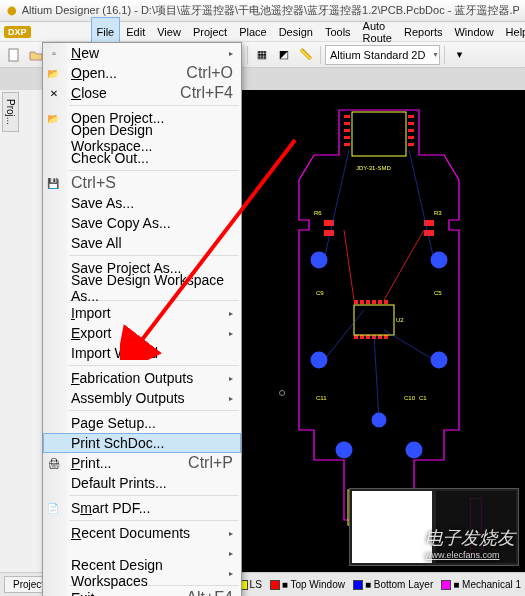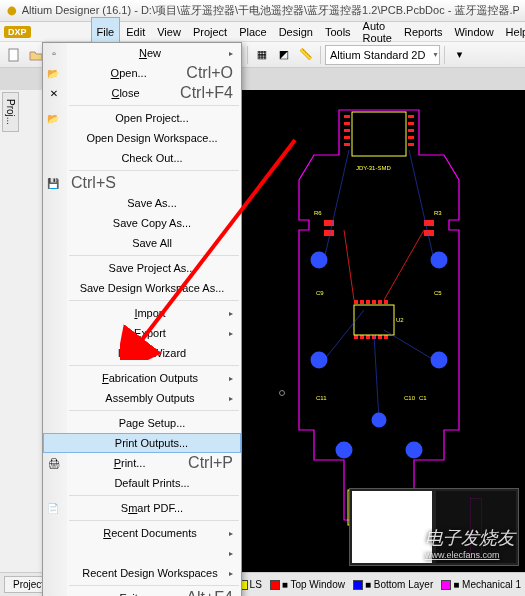--- a/index.html
+++ b/index.html
@@ -29,21 +29,21 @@
     .left-panel { width: 44px; background: #f0f0f0; border-right: 1px solid #ccc; }
     .panel-tab-vert { writing-mode: vertical-lr; background: #e8e8e8; border: 1px solid #bbb; padding: 6px 2px; font-size: 10px; margin: 2px; }
     
     .pcb-canvas { flex: 1; background: #000; position: relative; overflow: hidden; }
     
     
     .file-menu { position: absolute; top: 42px; left: 42px; width: 200px; background: #f8f8f8; border: 1px solid #999; box-shadow: 2px 2px 6px rgba(0,0,0,0.3); z-index: 100; }
     .menu-strip { position: absolute; left: 0; top: 0; bottom: 0; width: 24px; background: linear-gradient(90deg, #eaeaea, #f4f4f4); }
     .menu-item { position: relative; display: flex; align-items: center; height: 20px; padding-left: 28px; padding-right: 8px; cursor: pointer; }
     .menu-item.highlight { background: #cde6f7; border: 1px solid #7eb4ea; padding-left: 27px; }
-    .menu-label { flex: 1; font-size: 11px; text-align: center; }
+    .menu-label { flex: 1; font-size: 14px; }
     .menu-label .ul { text-decoration: underline; }
     .menu-shortcut { font-size: 16px; color: #555; }
     .menu-arrow { font-size: 8px; color: #555; margin-left: auto; }
     .menu-sep { height: 1px; background: #ddd; margin: 2px 2px 2px 26px; }
     .menu-icon { position: absolute; left: 4px; width: 14px; height: 14px; display: flex; align-items: center; justify-content: center; font-size: 10px; }
     
     
     .red-arrow { position: absolute; z-index: 200; pointer-events: none; }
     
     
@@ -311,21 +311,21 @@
       </div>
       <div class="menu-item">
         <span class="menu-label">Assembly Outputs</span>
         <span class="menu-arrow">▸</span>
       </div>
       <div class="menu-sep"></div>
       <div class="menu-item">
         <span class="menu-label">Page Setup...</span>
       </div>
       <div class="menu-item highlight">
-        <span class="menu-label">Print Outputs...</span>
+        <span class="menu-label">Print SchDoc...</span>
       </div>
       <div class="menu-item">
         <span class="menu-icon">🖨</span>
         <span class="menu-label"><span class="ul">P</span>rint...</span>
         <span class="menu-shortcut">Ctrl+P</span>
       </div>
       <div class="menu-item">
         <span class="menu-label">Default Prints...</span>
       </div>
       <div class="menu-sep"></div>

